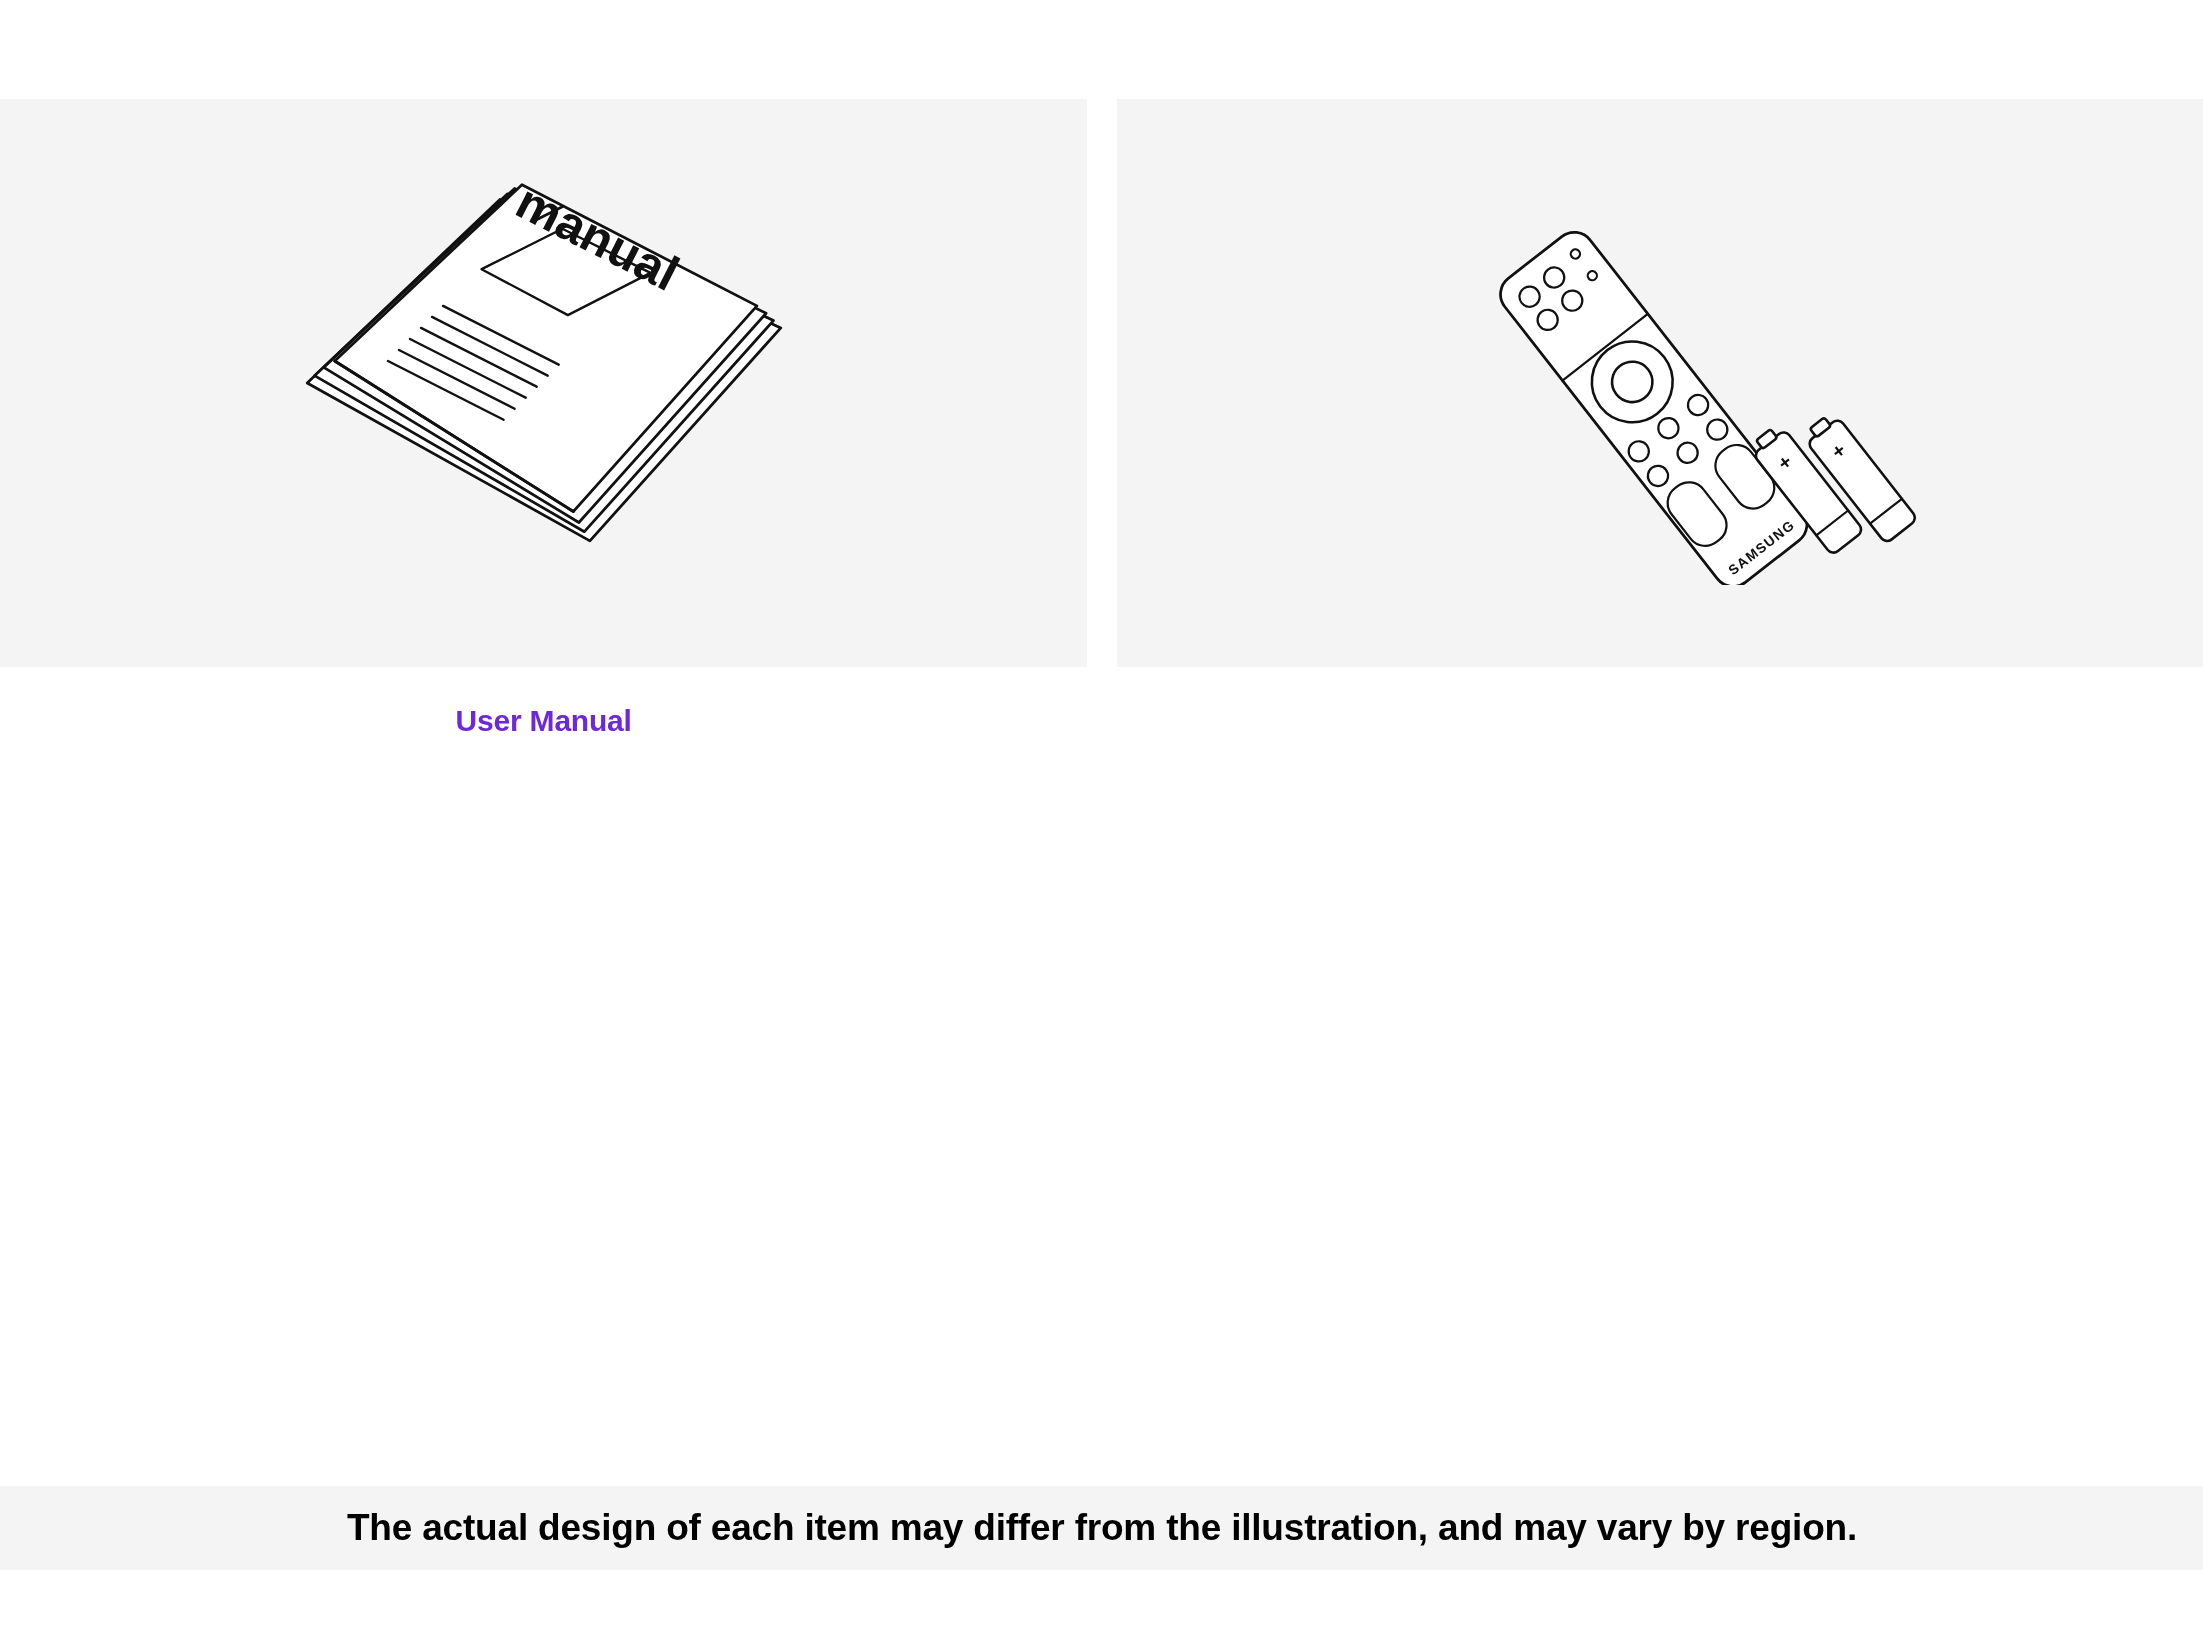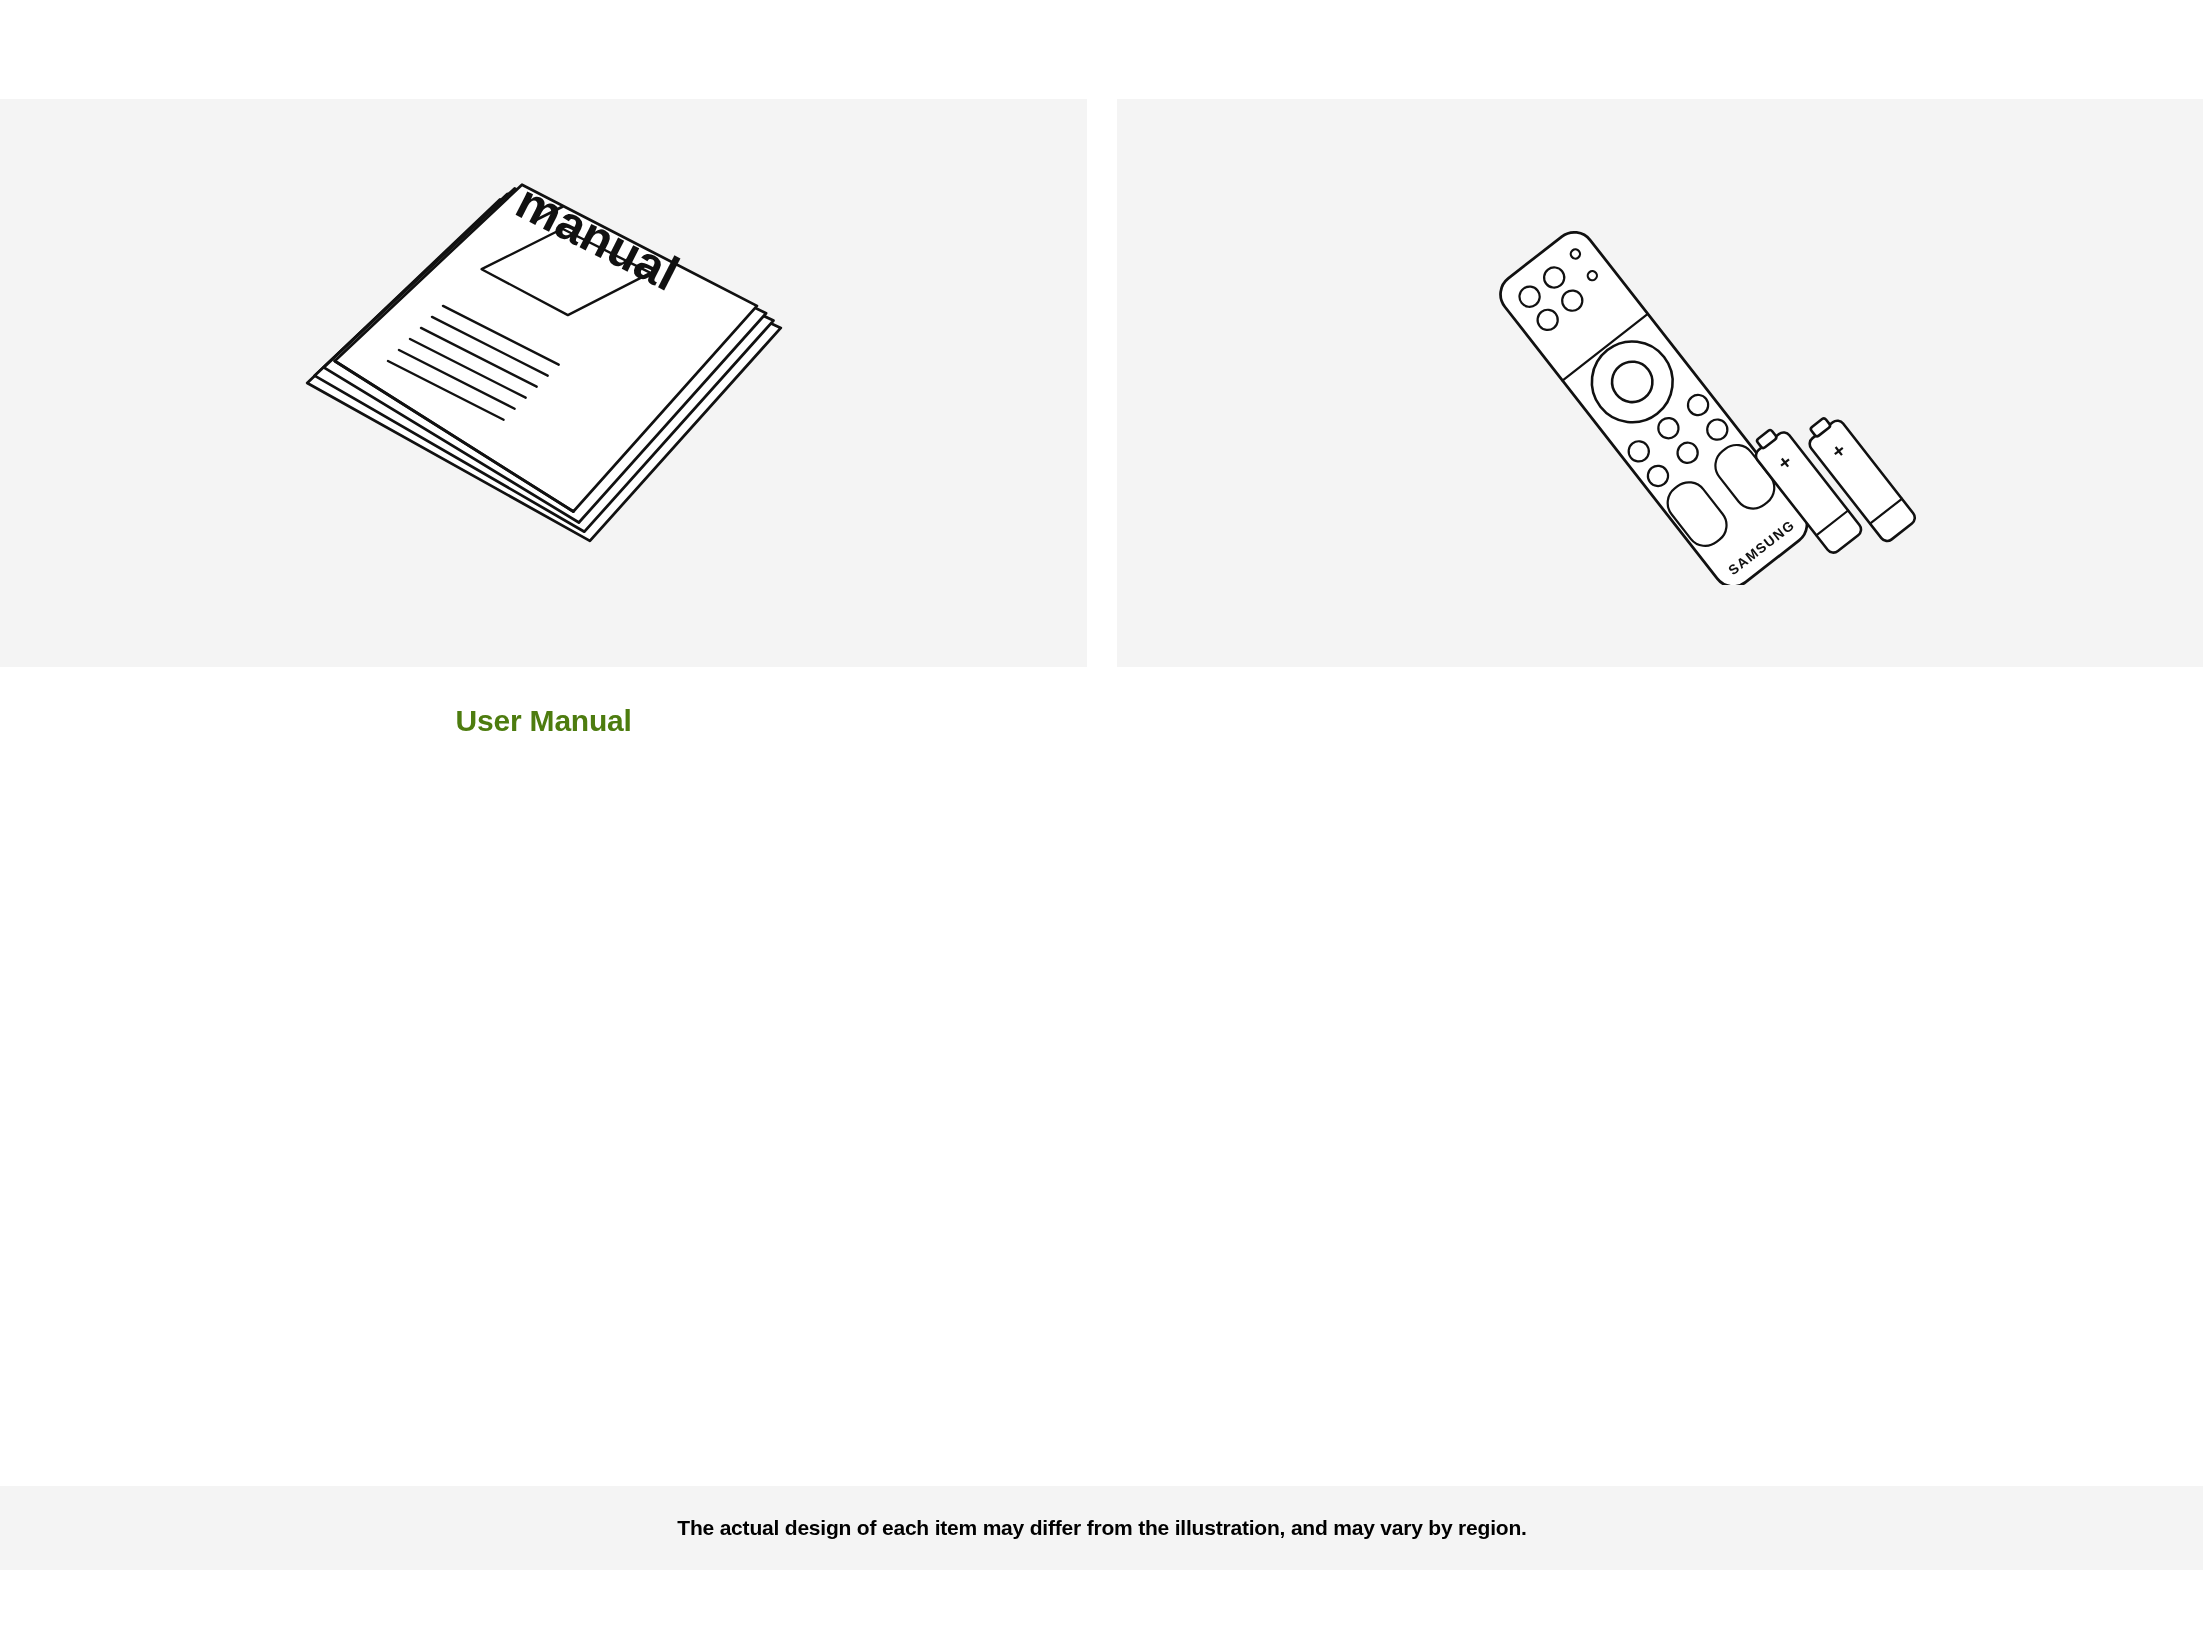--- a/index.html
+++ b/index.html
@@ -54,21 +54,21 @@
 
   .thumb.empty {
     background: transparent;
   }
 
   .caption {
     text-align: center;
     font-size: 30px;
     font-weight: 700;
     letter-spacing: -0.2px;
-    color: #4d7c0f;
+    color: #6d28d9;
     margin-top: 35px;
     margin-bottom: 0;
     line-height: 1.25;
   }
 
   .caption.blank {
     color: transparent;
   }
 
   .row-2 {
@@ -81,21 +81,21 @@
     top: 1486px;
     width: 2204px;
     height: 84px;
     background: #f4f4f4;
     display: flex;
     align-items: center;
     justify-content: center;
   }
 
   .footer-note span {
-    font-size: 21px;
+    font-size: 37px;
     font-weight: 700;
     letter-spacing: -0.2px;
     color: #000;
   }
 
   svg { display: block; }
 </style>
 </head>
 <body>
 

